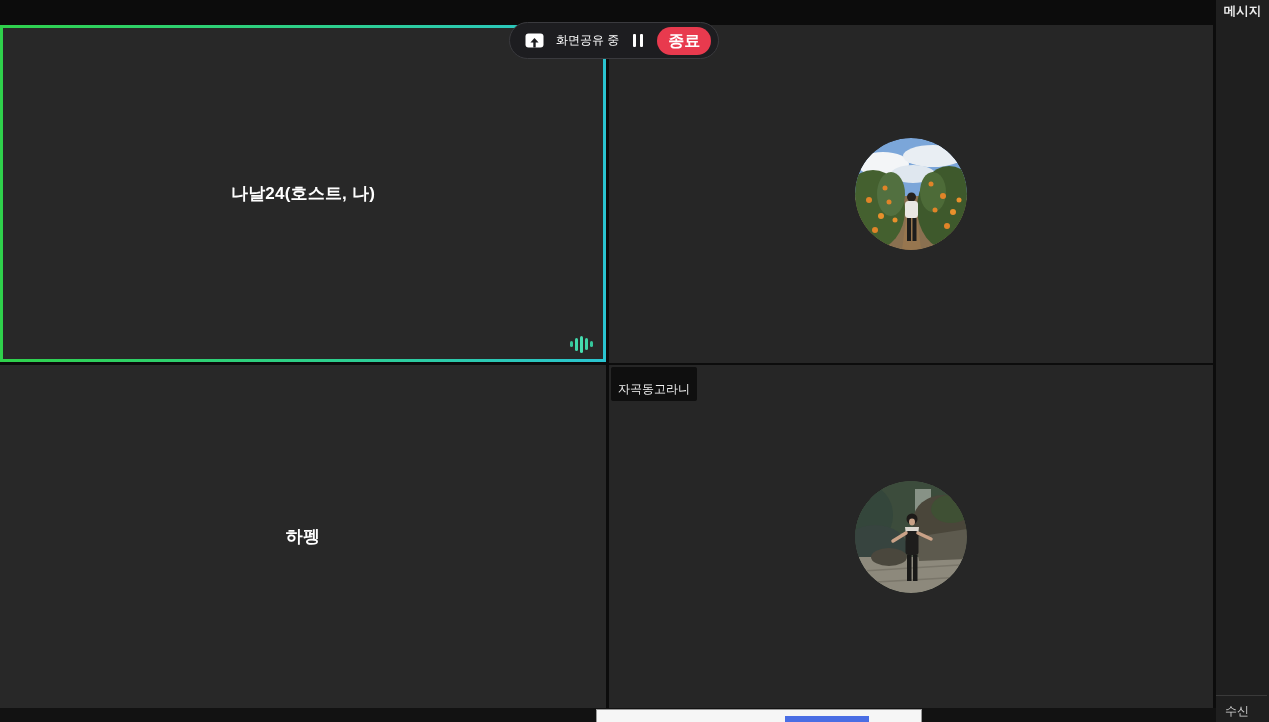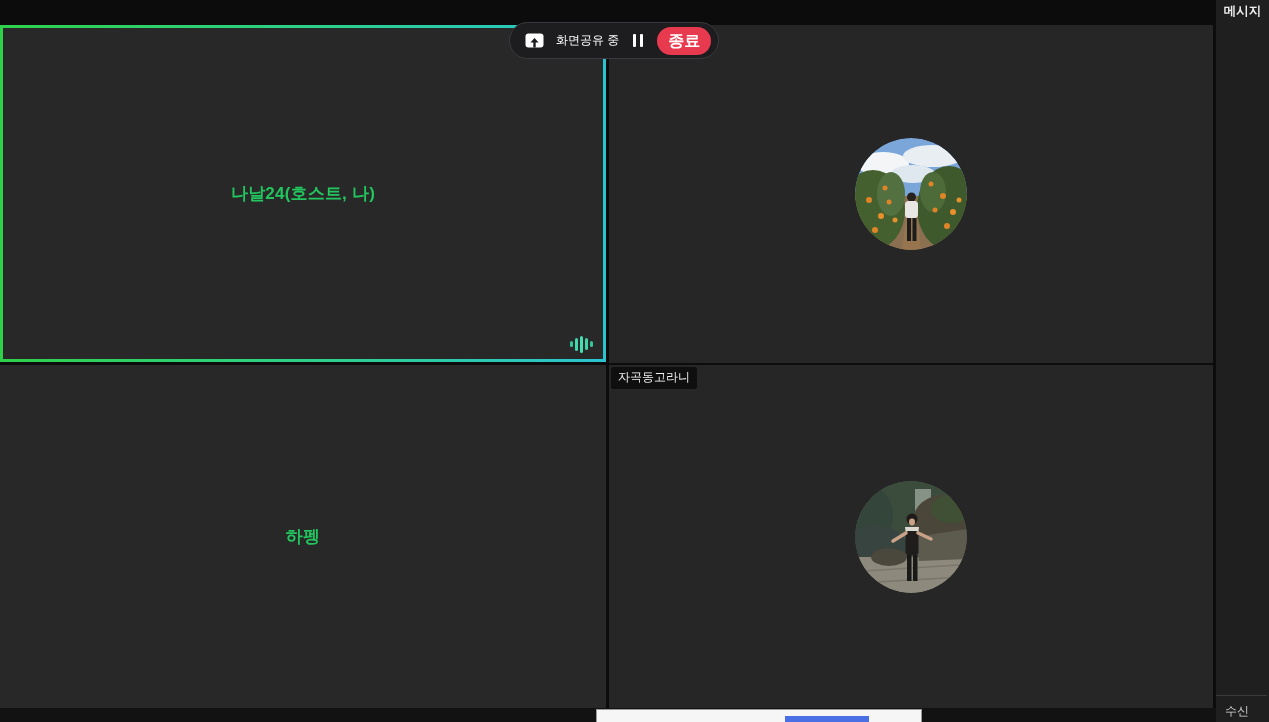--- a/index.html
+++ b/index.html
@@ -28,27 +28,27 @@
   #tile-host .tile-inner {
     position: relative; width: 100%; height: 100%;
     background: #282828;
     display: flex; align-items: center; justify-content: center;
   }
   #tile-top-right { left: 609px; top: 25px; width: 604px; height: 338px; background: #262626; }
   #tile-bottom-left { left: 0; top: 365px; width: 606px; height: 343px; background: #282828; align-items: center; }
   #tile-bottom-right { left: 609px; top: 365px; width: 604px; height: 343px; background: #262626; position: absolute; }
 
   .participant-name {
-    color: #22c55e; font-size: 17px; font-weight: 700; letter-spacing: 0.2px;
+    color: #ffffff; font-size: 17px; font-weight: 700; letter-spacing: 0.2px;
   }
 
   .corner-name-label {
     position: absolute; left: 2px; top: 2px;
     background: #0f0f0f; color: #f2f2f2;
-    font-size: 12px; padding: 2px 7px 3px; border-radius: 2px;
+    font-size: 12px; padding: 14px 7px 3px; border-radius: 2px;
   }
 
   
   .audio-waveform {
     position: absolute; right: 10px; bottom: 6px;
     display: flex; align-items: center; gap: 2px; height: 18px;
   }
   .audio-waveform i {
     display: block; width: 3px; border-radius: 2px; background: #3bd2a4;
   }

